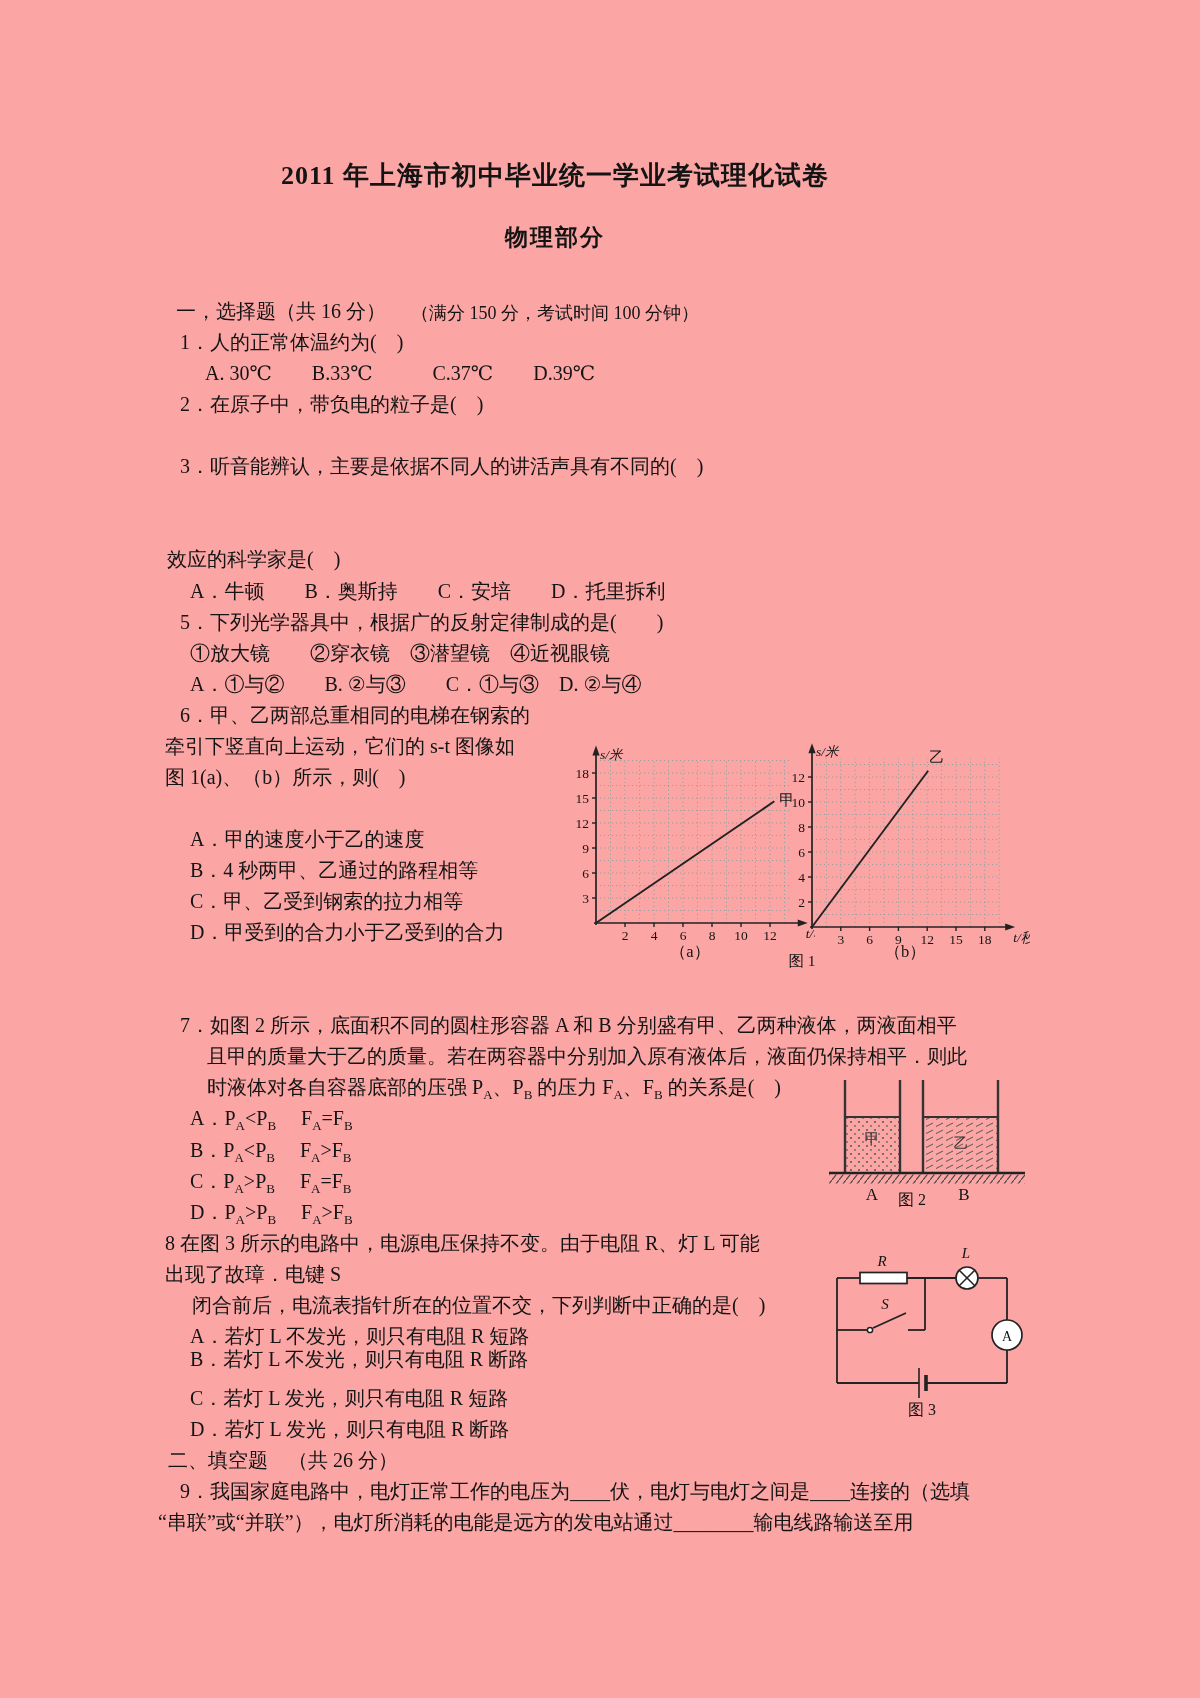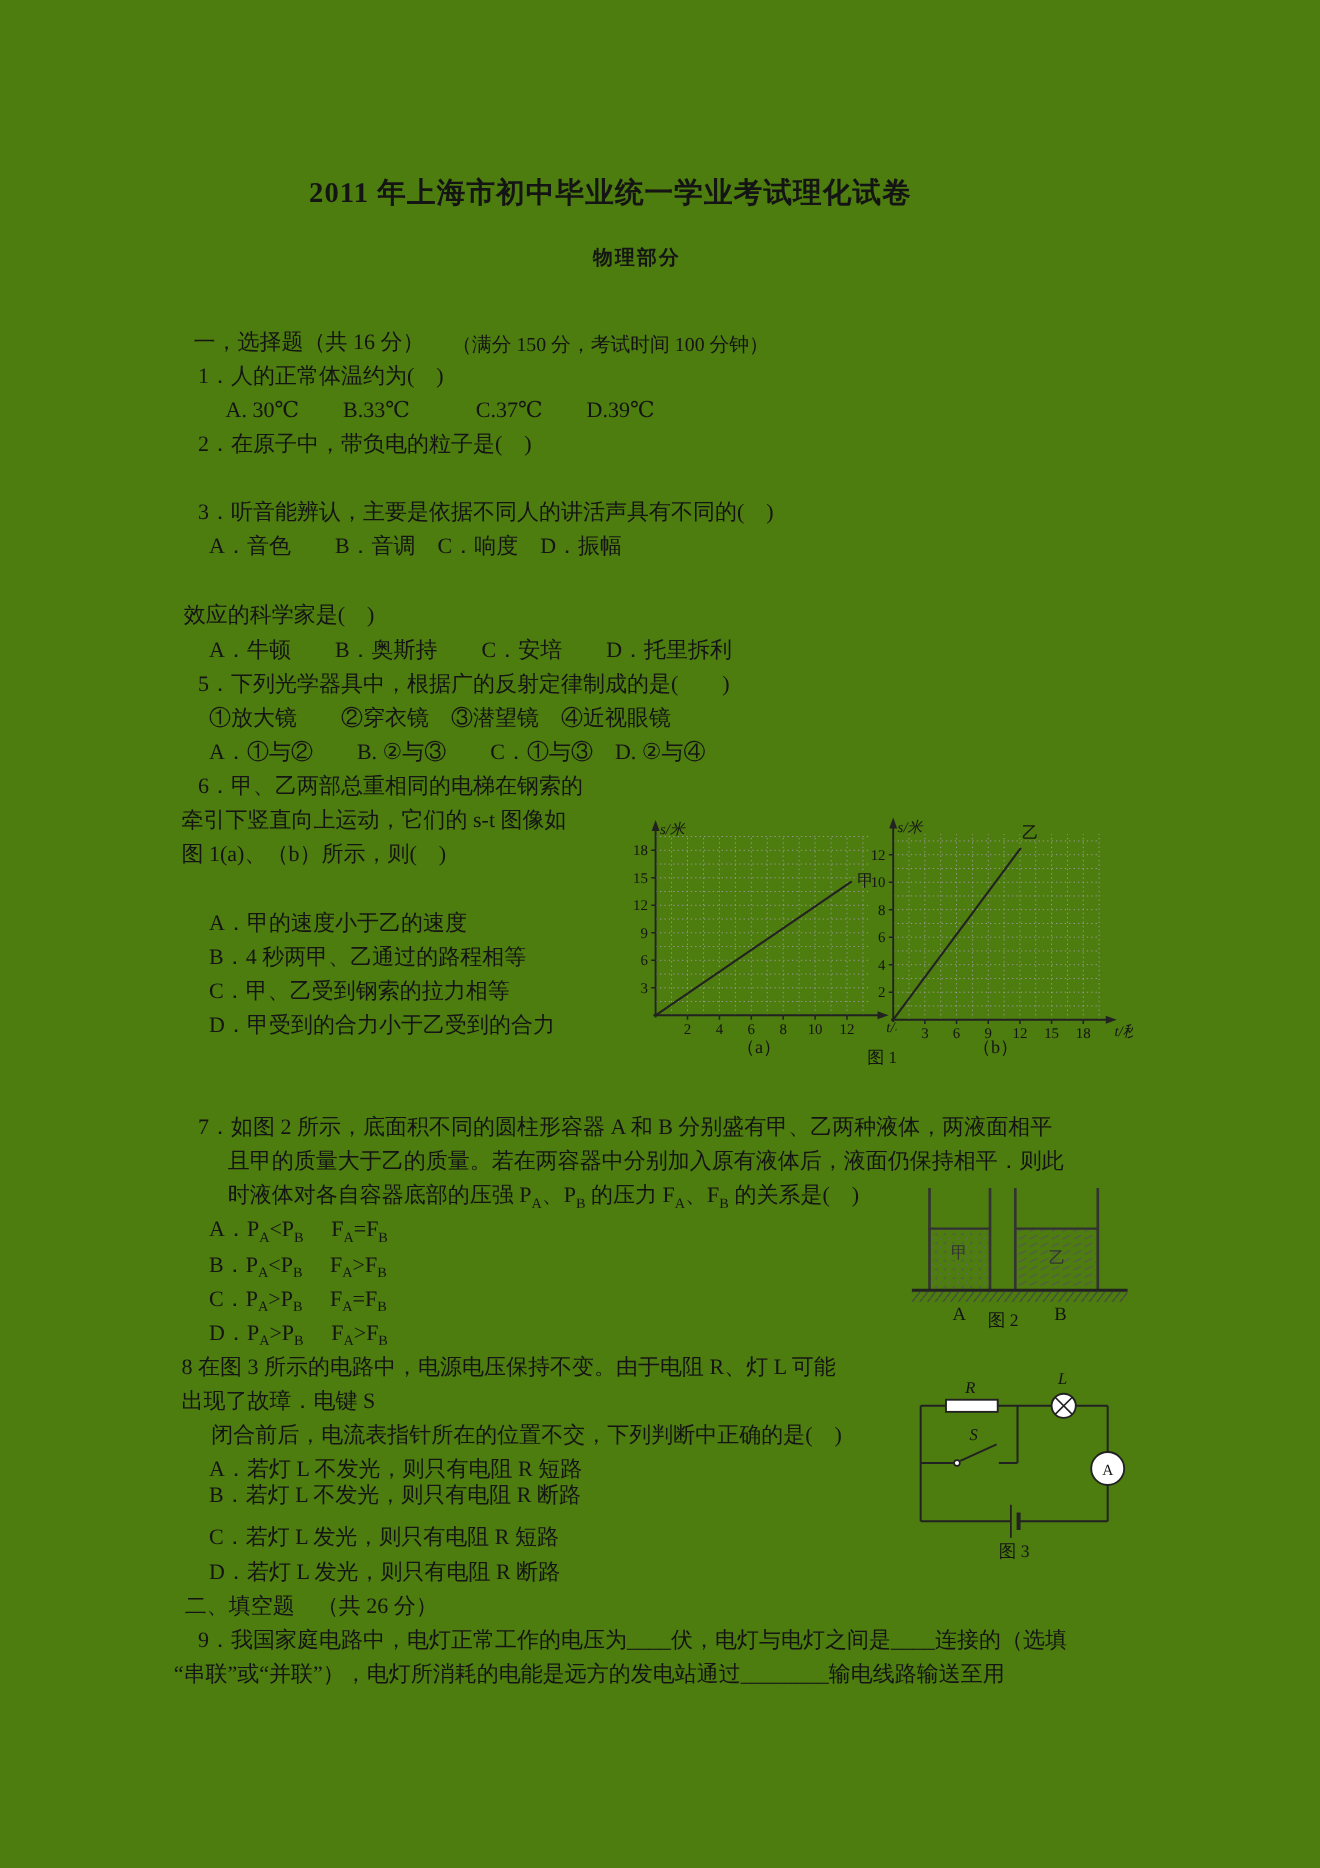--- a/index.html
+++ b/index.html
@@ -1,20 +1,20 @@
 <!DOCTYPE html>
 <html><head>
 <meta charset="utf-8">
 <style>
   html,body{margin:0;padding:0;background:#e8e8e8;}
-  .page{position:relative;width:1200px;height:1698px;background:#4d7c0f;overflow:hidden;
+  .page{position:relative;width:1200px;height:1698px;background:#fca5a5;overflow:hidden;
         font-family:"Liberation Serif","DejaVu Serif",serif;color:#141414;}
   .center{position:absolute;left:0;width:1110px;text-align:center;white-space:pre;}
   .title{font-size:26px;font-weight:bold;letter-spacing:1px;}
-  .subtitle{font-size:18px;font-weight:bold;letter-spacing:2px;padding-left:24px;}
+  .subtitle{font-size:23px;font-weight:bold;letter-spacing:2px;}
   .meta{font-size:18px;margin-top:24px;}
   .line{position:absolute;white-space:pre;font-size:20px;line-height:1.2;}
   .line sub{font-size:13px;line-height:0;}
   .figcap{position:absolute;white-space:pre;font-size:16.5px;text-align:center;}
   svg{position:absolute;}
   svg text{font-family:"Liberation Serif","DejaVu Serif",serif;}
 </style>
 </head>
 <body>
 
@@ -25,21 +25,20 @@
   <div class="center meta" style="top:277px">（满分 150 分，考试时间 100 分钟）</div>
 
   <div class="line" style="top:299px;left:176px">一，选择题（共 16 分）</div>
 
   <div class="line" style="top:330px;left:180px">1．人的正常体温约为(　)</div>
   <div class="line" style="top:361px;left:205px">A. 30℃　　B.33℃　　　C.37℃　　D.39℃</div>
 
   <div class="line" style="top:392px;left:180px">2．在原子中，带负电的粒子是(　)</div>
 
   <div class="line" style="top:454px;left:180px">3．听音能辨认，主要是依据不同人的讲活声具有不同的(　)</div>
-  <div class="line" style="top:485px;left:190px">A．音色　　B．音调　C．响度　D．振幅</div>
 
   <div class="line" style="top:547px;left:167px">效应的科学家是(　)</div>
   <div class="line" style="top:579px;left:190px">A．牛顿　　B．奥斯持　　C．安培　　D．托里拆利</div>
 
   <div class="line" style="top:610px;left:180px">5．下列光学器具中，根据广的反射定律制成的是(　　)</div>
   <div class="line" style="top:641px;left:190px">①放大镜　　②穿衣镜　③潜望镜　④近视眼镜</div>
   <div class="line" style="top:672px;left:190px">A．①与②　　B. ②与③　　C．①与③　D. ②与④</div>
 
   <div class="line" style="top:703px;left:180px">6．甲、乙两部总重相同的电梯在钢索的</div>
   <div class="line" style="top:734px;left:165px">牵引下竖直向上运动，它们的 s-t 图像如</div>

